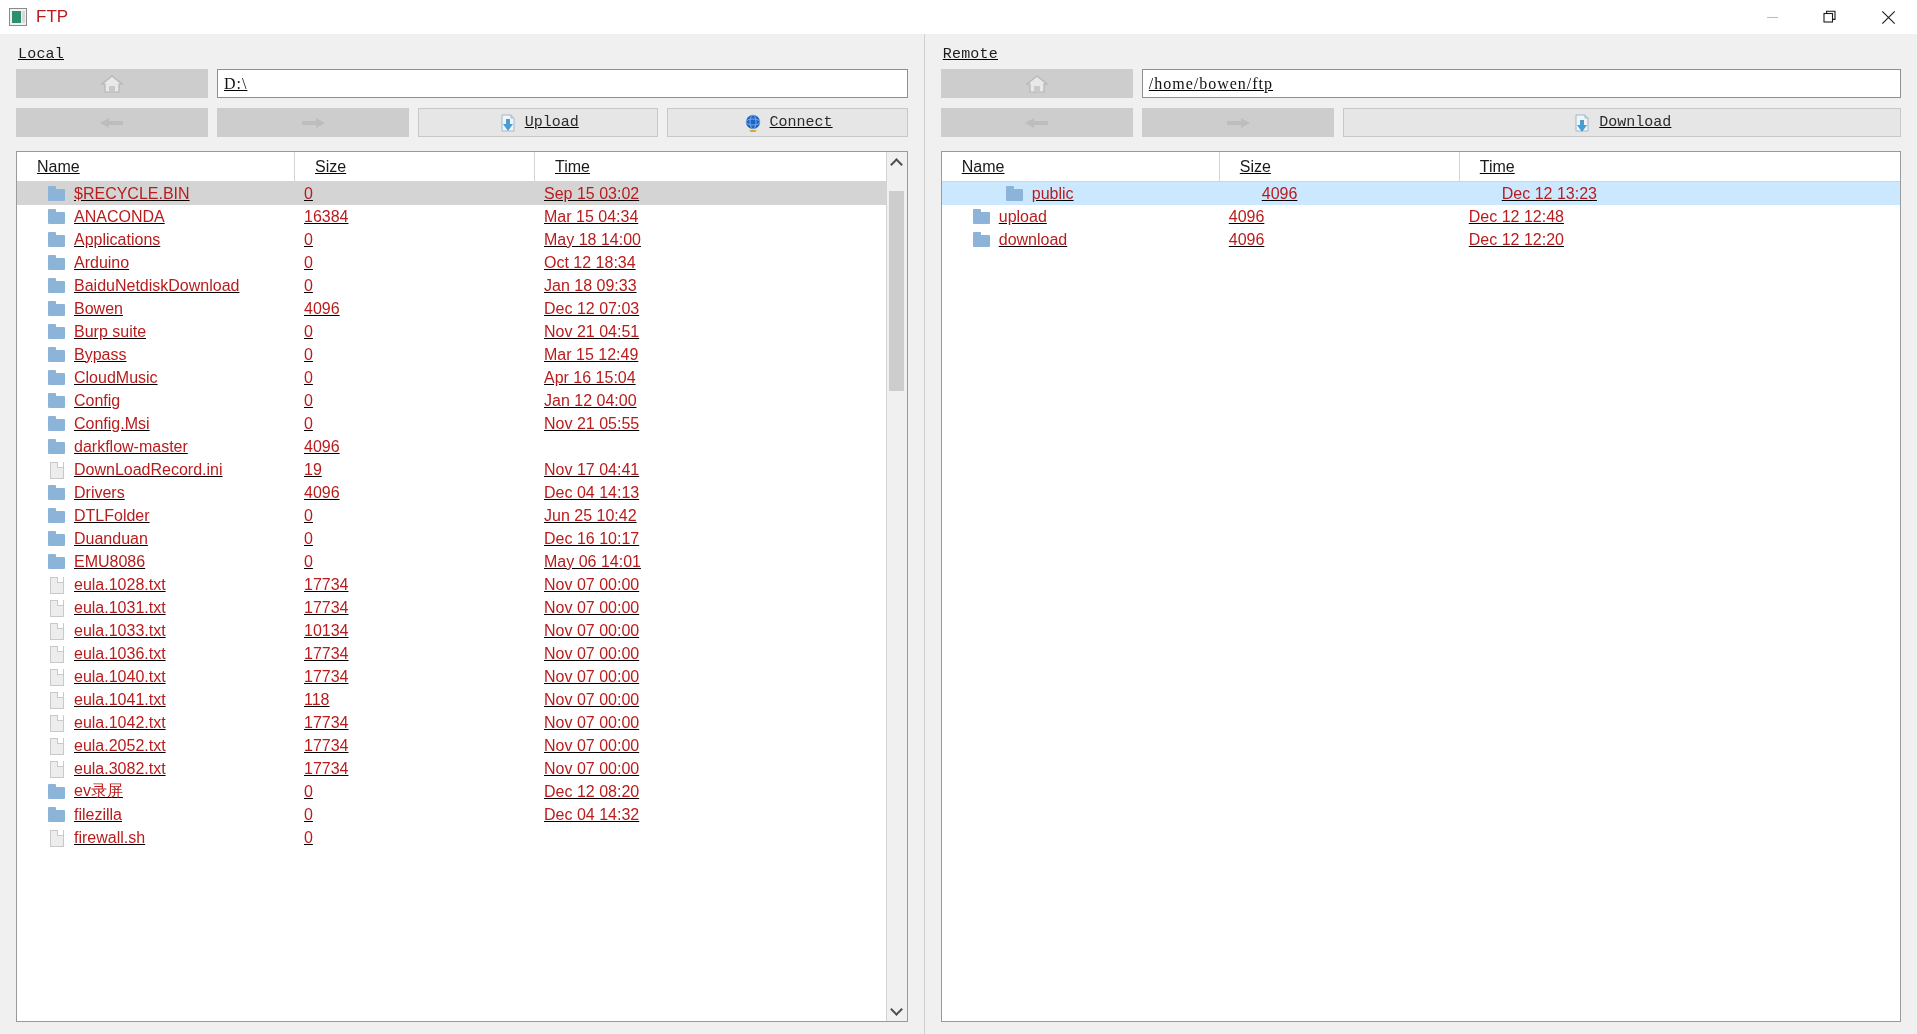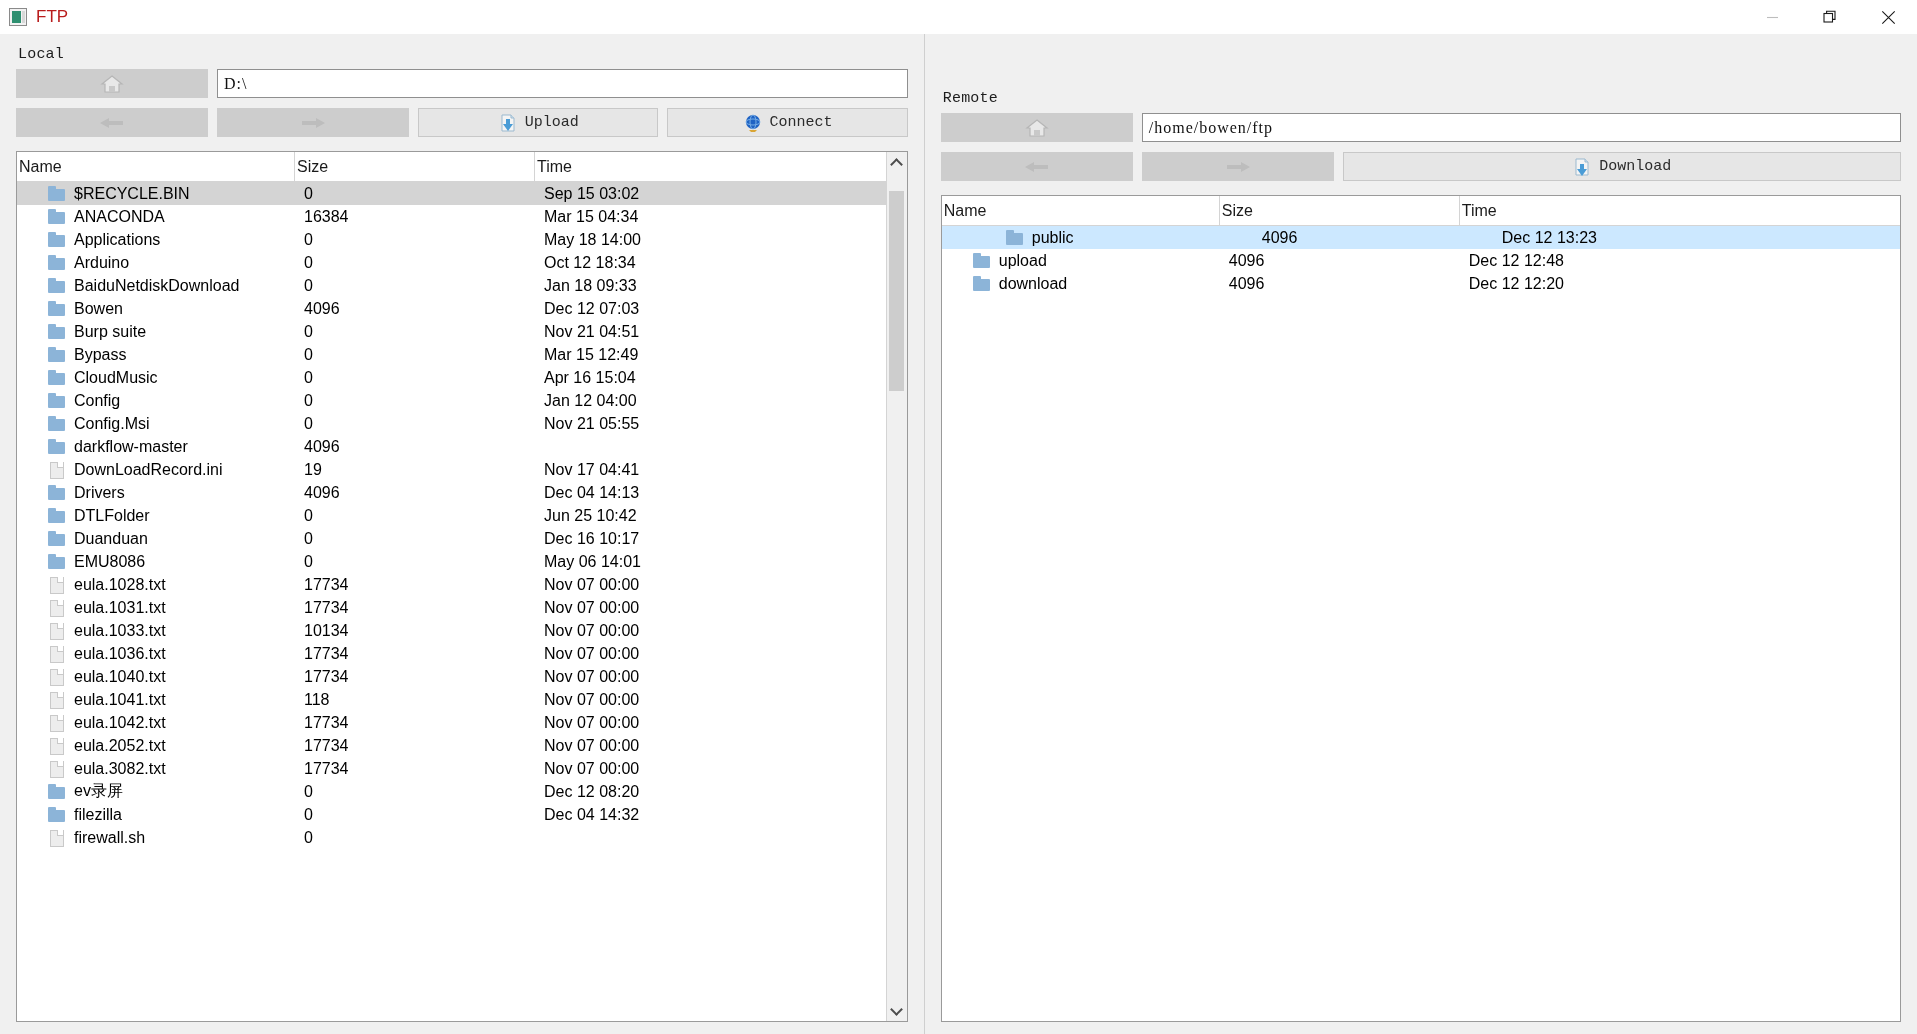--- a/index.html
+++ b/index.html
@@ -38,25 +38,26 @@
     background: transparent; border: none; cursor: default;
   }
   .win-btn svg { display: block; }
 
   
   .shell {
     height: calc(1034px - 34px);
     background: #f0f0f0;
     padding: 0;
     position: relative;
+    text-decoration: underline;
   }
   .panes { display: flex; height: 100%; }
   .pane { display: flex; flex-direction: column; position: relative; }
   .pane-local { width: 958px; padding: 0 0 0 0; }
-  .pane-remote { width: 1029px; margin-top: 44px; }
+  .pane-remote { width: 1029px; }
 
   .pane-label {
     font-family: "Liberation Mono", monospace;
     font-size: 15px; color: #1d1d1d;
     padding: 12px 0 6px 18px;
     letter-spacing: 0.2px;
   }
 
   
   .row { display: flex; align-items: center; gap: 9px; padding: 0 16px; }
@@ -94,30 +95,30 @@
     background: #ffffff;
     display: flex; overflow: hidden;
     position: relative;
   }
   .list-inner { flex: 1; display: flex; flex-direction: column; min-width: 0; }
 
   .list-head { display: flex; height: 30px; border-bottom: 1px solid #d4d4d4; background: #ffffff; flex: none; }
   .hcell {
     font-size: 16px; color: #1a1a1a;
     display: flex; align-items: center;
-    padding-left: 2px;
+    padding-left: 20px;
     border-right: 1px solid #d4d4d4;
   }
   .hcell:last-child { border-right: none; }
   .c-name { width: 278px; }
   .c-size { width: 240px; }
   .c-time { flex: 1; }
 
   .rows { flex: 1; overflow: hidden; }
-  .frow { display: flex; height: 23px; align-items: center; font-size: 16px; color: #000000; }
+  .frow { display: flex; height: 23px; align-items: center; font-size: 16px; color: #b91c1c; }
   .frow.hover { background: #d4d4d4; }
   .frow.sel { background: #cce8ff; padding-left: 33px; }
   .cell { padding-left: 9px; display: flex; align-items: center; height: 23px; overflow: hidden; white-space: nowrap; }
   .cell.c-name { padding-left: 31px; gap: 9px; }
 
   .ficon { width: 17px; height: 15px; flex: none; position: relative; }
   .ficon.folder::before {
     content: ""; position: absolute; left: 0; top: 3px;
     width: 17px; height: 12px; background: #8cb4d8; border-radius: 1px;
   }

